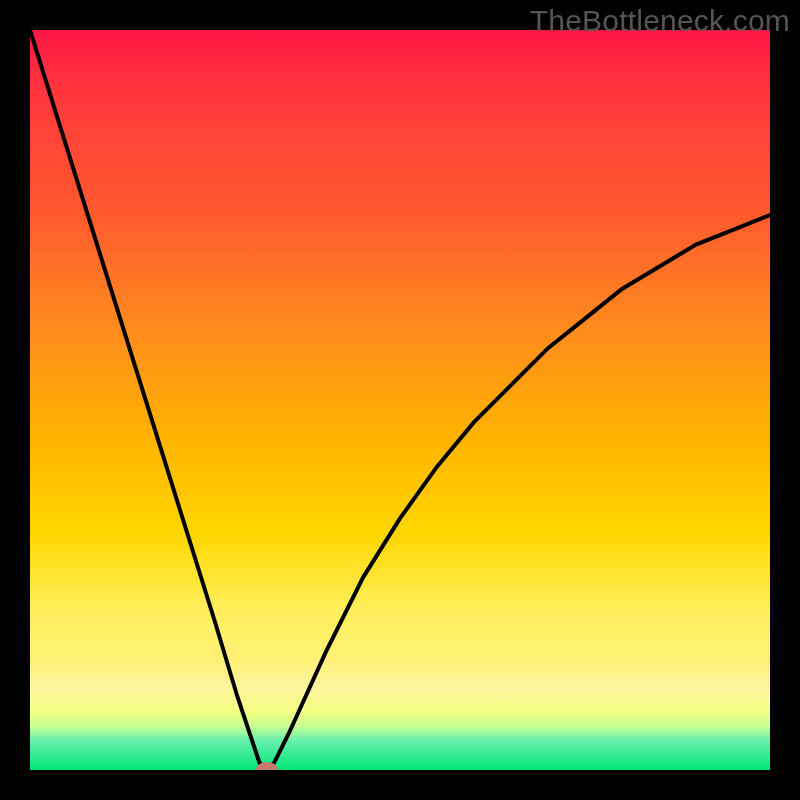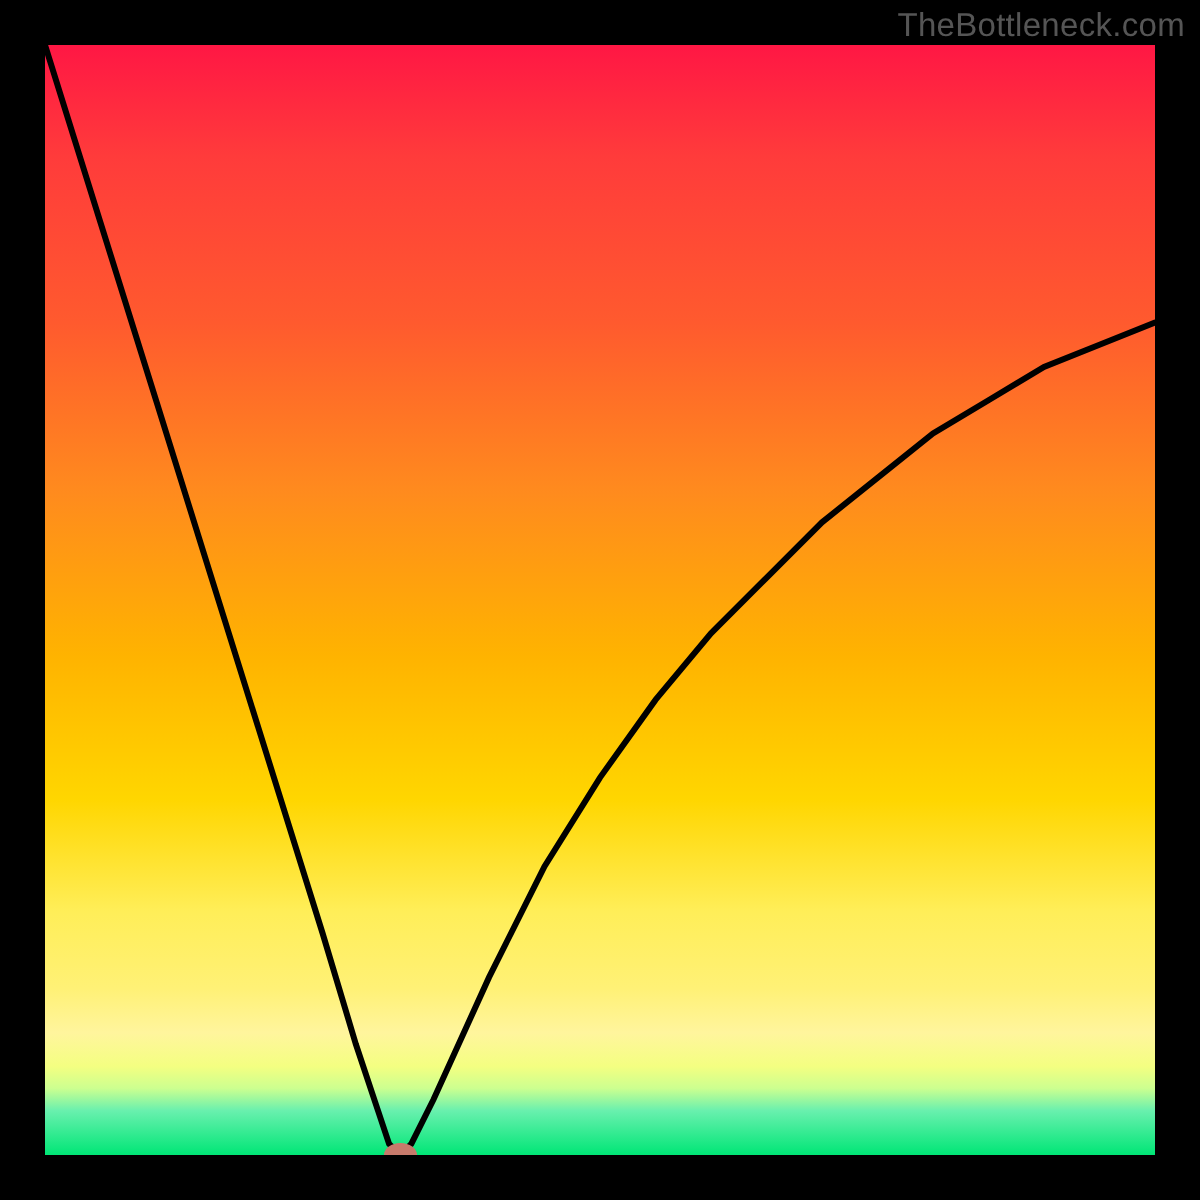--- a/index.html
+++ b/index.html
@@ -15,21 +15,21 @@
     position: relative;
     width: 800px;
     height: 800px;
     background: #000;
   }
   .watermark {
     position: absolute;
     top: 4px;
     right: 10px;
     color: #555;
-    font-size: 22px;
+    font-size: 30px;
     font-weight: 500;
     letter-spacing: 0.2px;
     z-index: 5;
   }
   .plot-area {
     position: absolute;
     left: 30px;
     top: 30px;
     width: 740px;
     height: 740px;

